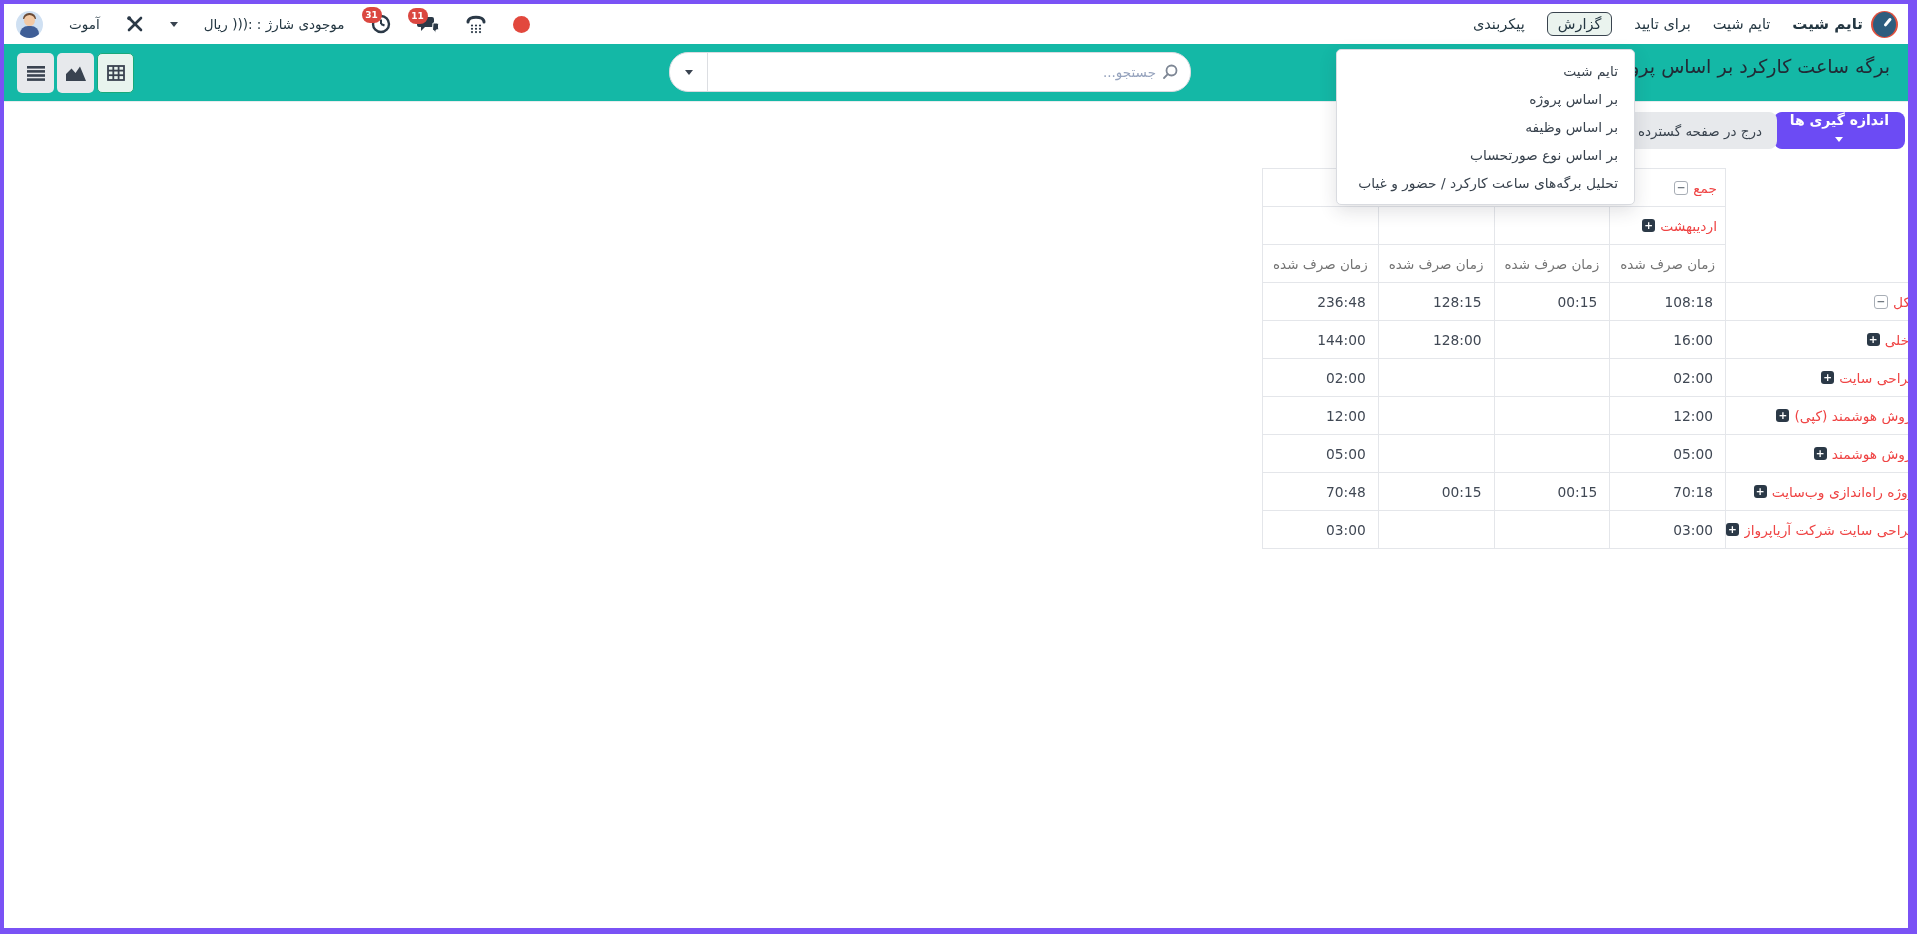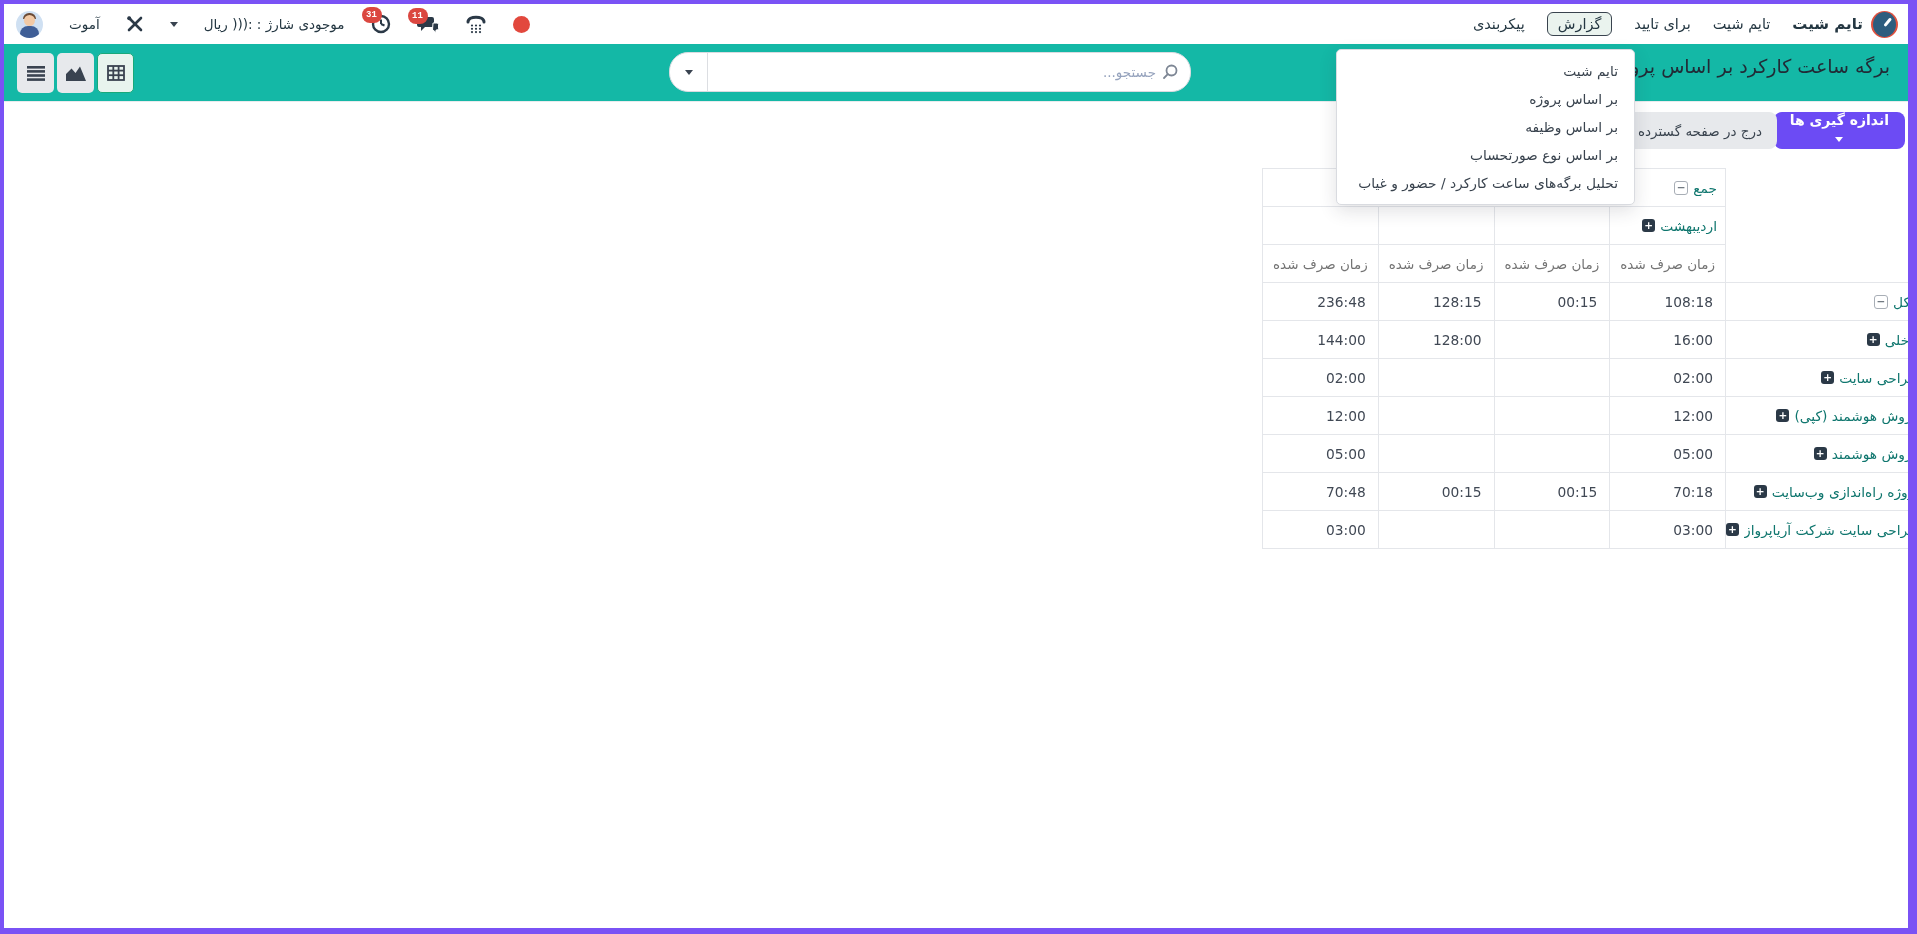--- a/index.html
+++ b/index.html
@@ -21,21 +21,21 @@
   .nav-item.active{border:1px solid #39434e;background:#eaf3ee;border-radius:6px;padding:3px 10px;}
   
   .systray{position:absolute;left:12px;top:0;height:40px;display:flex;direction:ltr;align-items:center;gap:26px;}
   .avatar{width:27px;height:27px;border-radius:50%;overflow:hidden;background:#cfe0f2;position:relative;}
   .avatar .head{position:absolute;left:8px;top:4px;width:11px;height:11px;border-radius:50%;background:#f2c9a5;}
   .avatar .hair{position:absolute;left:7px;top:2px;width:13px;height:6px;border-radius:6px 6px 0 0;background:#6b4a35;}
   .avatar .body{position:absolute;left:4px;top:15px;width:19px;height:12px;border-radius:8px 8px 0 0;background:#3f5e96;}
   .sys-text{font-size:13.5px;color:#243742;white-space:nowrap;}
   .caret{width:0;height:0;border-left:4.5px solid transparent;border-right:4.5px solid transparent;
     border-top:5px solid #394350;display:inline-block;}
-  .icon-wrap{position:relative;display:flex;align-items:flex-end;font-family:Liberation Mono, monospace;}
+  .icon-wrap{position:relative;display:flex;align-items:flex-end;}
   .badge{position:absolute;top:-7px;left:-9px;min-width:16px;height:16px;border-radius:9px;background:#db4740;
     color:#fff;font-size:9px;font-weight:bold;display:flex;align-items:center;justify-content:center;
     padding:0 2px;direction:ltr;}
   .reddot{width:17px;height:17px;border-radius:50%;background:#e2483d;}
   
   #controlbar{position:absolute;top:44px;left:4px;right:9px;height:57px;background:#14b8a6;border-bottom:1px solid #e9ebee;}
   .switcher{position:absolute;left:13px;top:9px;display:flex;direction:ltr;gap:3px;}
   .vbtn{width:35px;height:38px;border-radius:5px;background:#e7e9ec;display:flex;align-items:center;
     justify-content:center;cursor:pointer;border:1.5px solid transparent;}
   .vbtn.active{background:#e8f4ee;border:1.5px solid #18a97a;}
@@ -61,21 +61,21 @@
   table{border-collapse:collapse;table-layout:fixed;background:#fff;}
   th,td{border:1px solid #e4e6ea;height:37px;padding:0;font-weight:400;vertical-align:middle;}
   th.corner{border:none;background:#fff;}
   .num{font-size:13.8px;color:#404854;text-align:right;padding:0 12px;direction:ltr;}
   .mhead{font-size:13.5px;color:#737373;text-align:right;padding:0 10px;white-space:nowrap;}
   .ghead{padding:0;}
   .flexr{display:flex;align-items:center;gap:5px;justify-content:flex-start;}
   .pic{width:13px;height:13px;border-radius:3px;background:#2b3947;color:#fff;font-size:10.5px;font-weight:bold;
     display:inline-flex;align-items:center;justify-content:center;line-height:1;flex:0 0 auto;cursor:pointer;}
   .pic.open{background:transparent;border:1px solid #a8aeb6;color:#6c757d;width:12px;height:12px;}
-  .rowlbl{font-size:13.8px;color:#0f766e;white-space:nowrap;overflow:hidden;}
+  .rowlbl{font-size:13.8px;color:#ef4444;white-space:nowrap;overflow:hidden;}
   .pad-root{padding-right:13px;}
   .pad-child{padding-right:32px;}
   .pad-col{padding-right:8px;}
   
   #reportsmenu{position:absolute;right:282px;top:49px;width:297px;background:#fff;border:1px solid #d9dbe0;
     border-radius:5px;box-shadow:0 6px 18px rgba(40,40,60,.14);z-index:30;padding:7px 0;}
   #reportsmenu .mi{font-size:13.8px;color:#39434e;text-align:right;padding:3px 16px;line-height:22px;
     cursor:pointer;white-space:nowrap;}
   svg{display:block;}
 </style>

